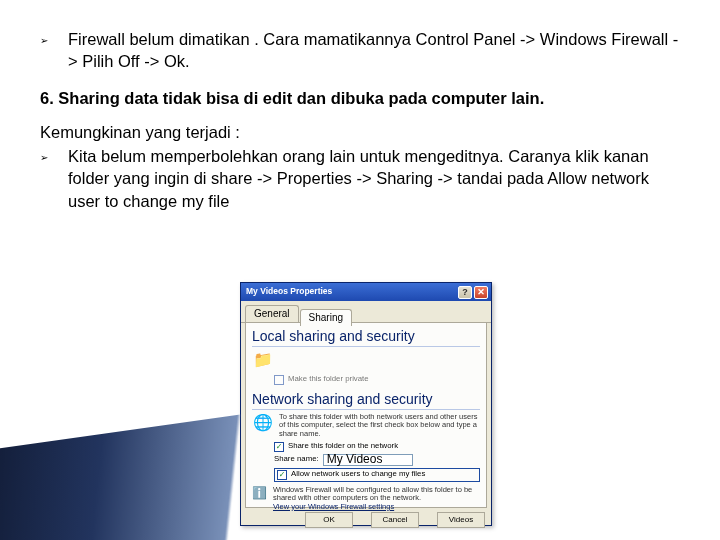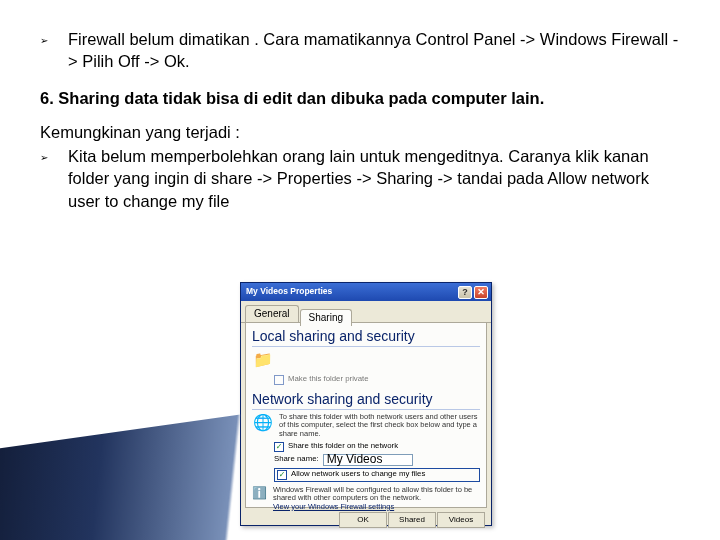--- a/index.html
+++ b/index.html
@@ -120,21 +120,21 @@
   .hl-row {
     margin: 2px 0 2px 22px;
     border: 1px solid #1c4aa0;
     padding: 1px 2px;
   }
   .warn-row {
     display: flex; gap: 5px; margin-top: 4px;
   }
   .link { color: #0a246a; text-decoration: underline; font-size: 7.5px; }
   .btn-row {
-    display: flex; justify-content: flex-end; gap: 1px;
+    display: flex; justify-content: flex-end; gap: 18px;
     padding: 4px 6px 0 0;
   }
   .dlg-btn {
     width: 48px; height: 16px;
     border: 1px solid #aca899;
     background: #ece9d8;
     font-size: 8px;
     display: flex; align-items: center; justify-content: center;
   }
   .wedge {
@@ -213,18 +213,18 @@
       <div class="icon" style="width:16px;height:16px;font-size:12px;">ℹ️</div>
       <div class="desc">
         <div>Windows Firewall will be configured to allow this folder to be shared with other computers on the network.</div>
         <div class="link">View your Windows Firewall settings</div>
       </div>
     </div>
   </div>
 
   <div class="btn-row">
     <div class="dlg-btn">OK</div>
-    <div class="dlg-btn">Shared</div>
+    <div class="dlg-btn">Cancel</div>
     <div class="dlg-btn">Videos</div>
   </div>
 </div>
 
 <div class="wedge"></div>
 
 </body></html>

